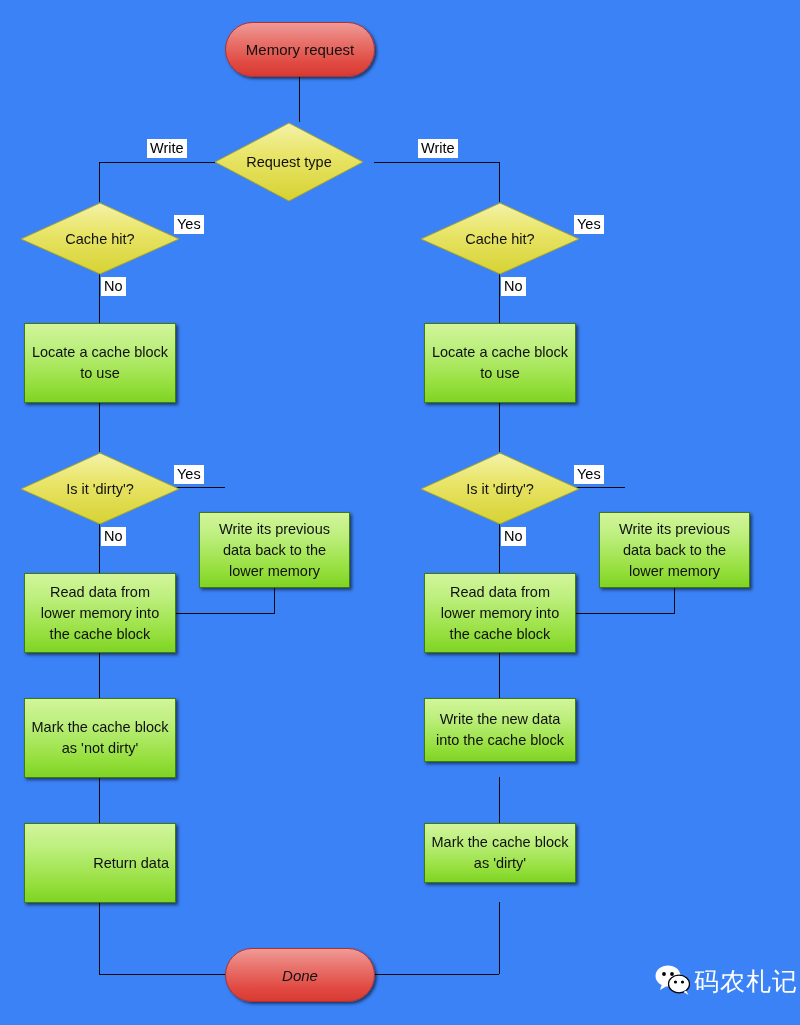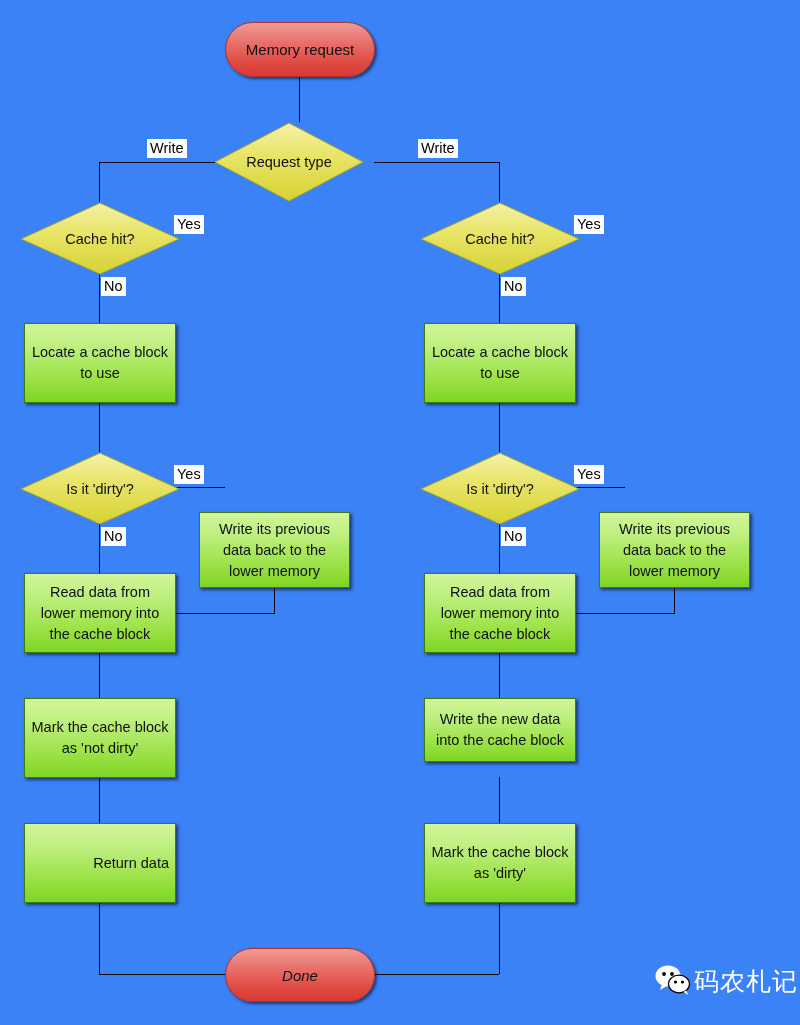--- a/index.html
+++ b/index.html
@@ -247,21 +247,21 @@
   </div>
 
   <div class="process" style="left:424px; top:698px; width:152px; height:64px;">
     <span>Write the new data into the cache block</span>
   </div>
 
   <div class="process" style="left:24px; top:823px; width:152px; height:80px;justify-content:flex-end;">
     <span>Return data</span>
   </div>
 
-  <div class="process" style="left:424px; top:823px; width:152px; height:80px;">
+  <div class="process" style="left:424px; top:823px; width:152px; height:60px;">
     <span>Mark the cache block as 'dirty'</span>
   </div>
 
   <div class="terminator" style="left:225px; top:948px; width:150px; height:54px;font-style:italic;">
     <span>Done</span>
   </div>
 
   <div class="watermark" style="left:655px; top:965px;">
     <span style="display:block;">
       <svg width="36" height="30" viewBox="0 0 36 30" aria-hidden="true">

